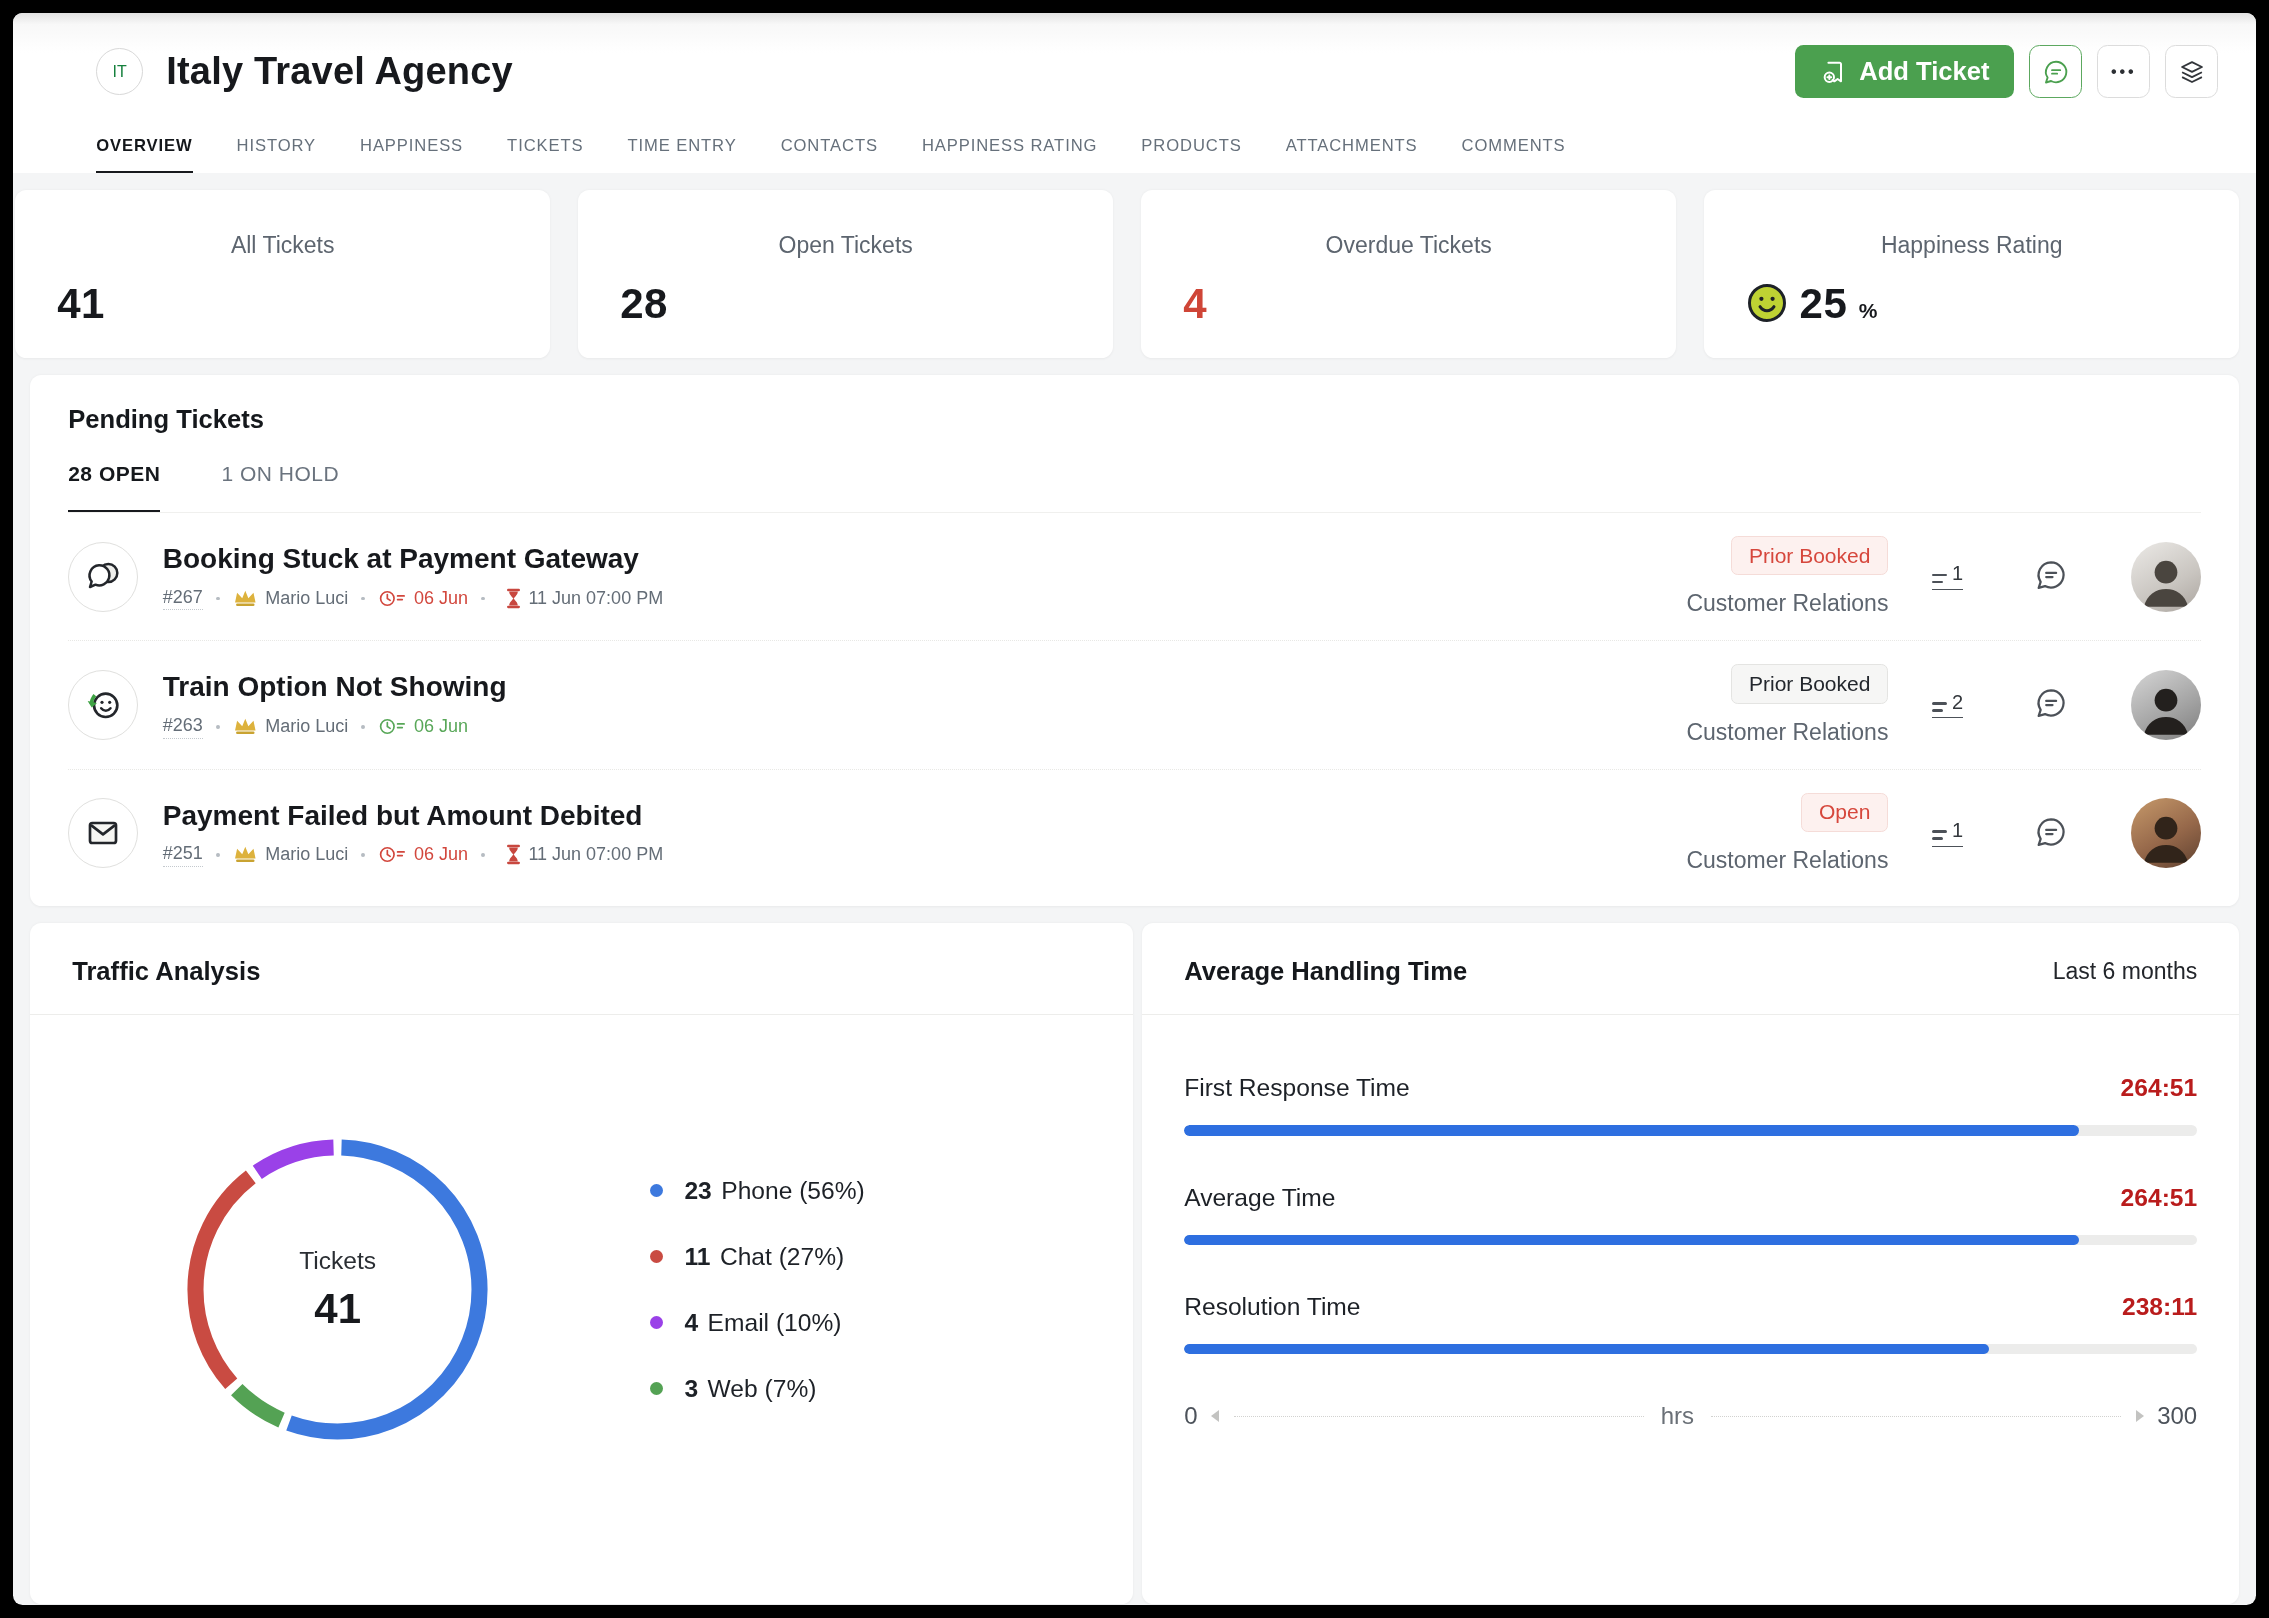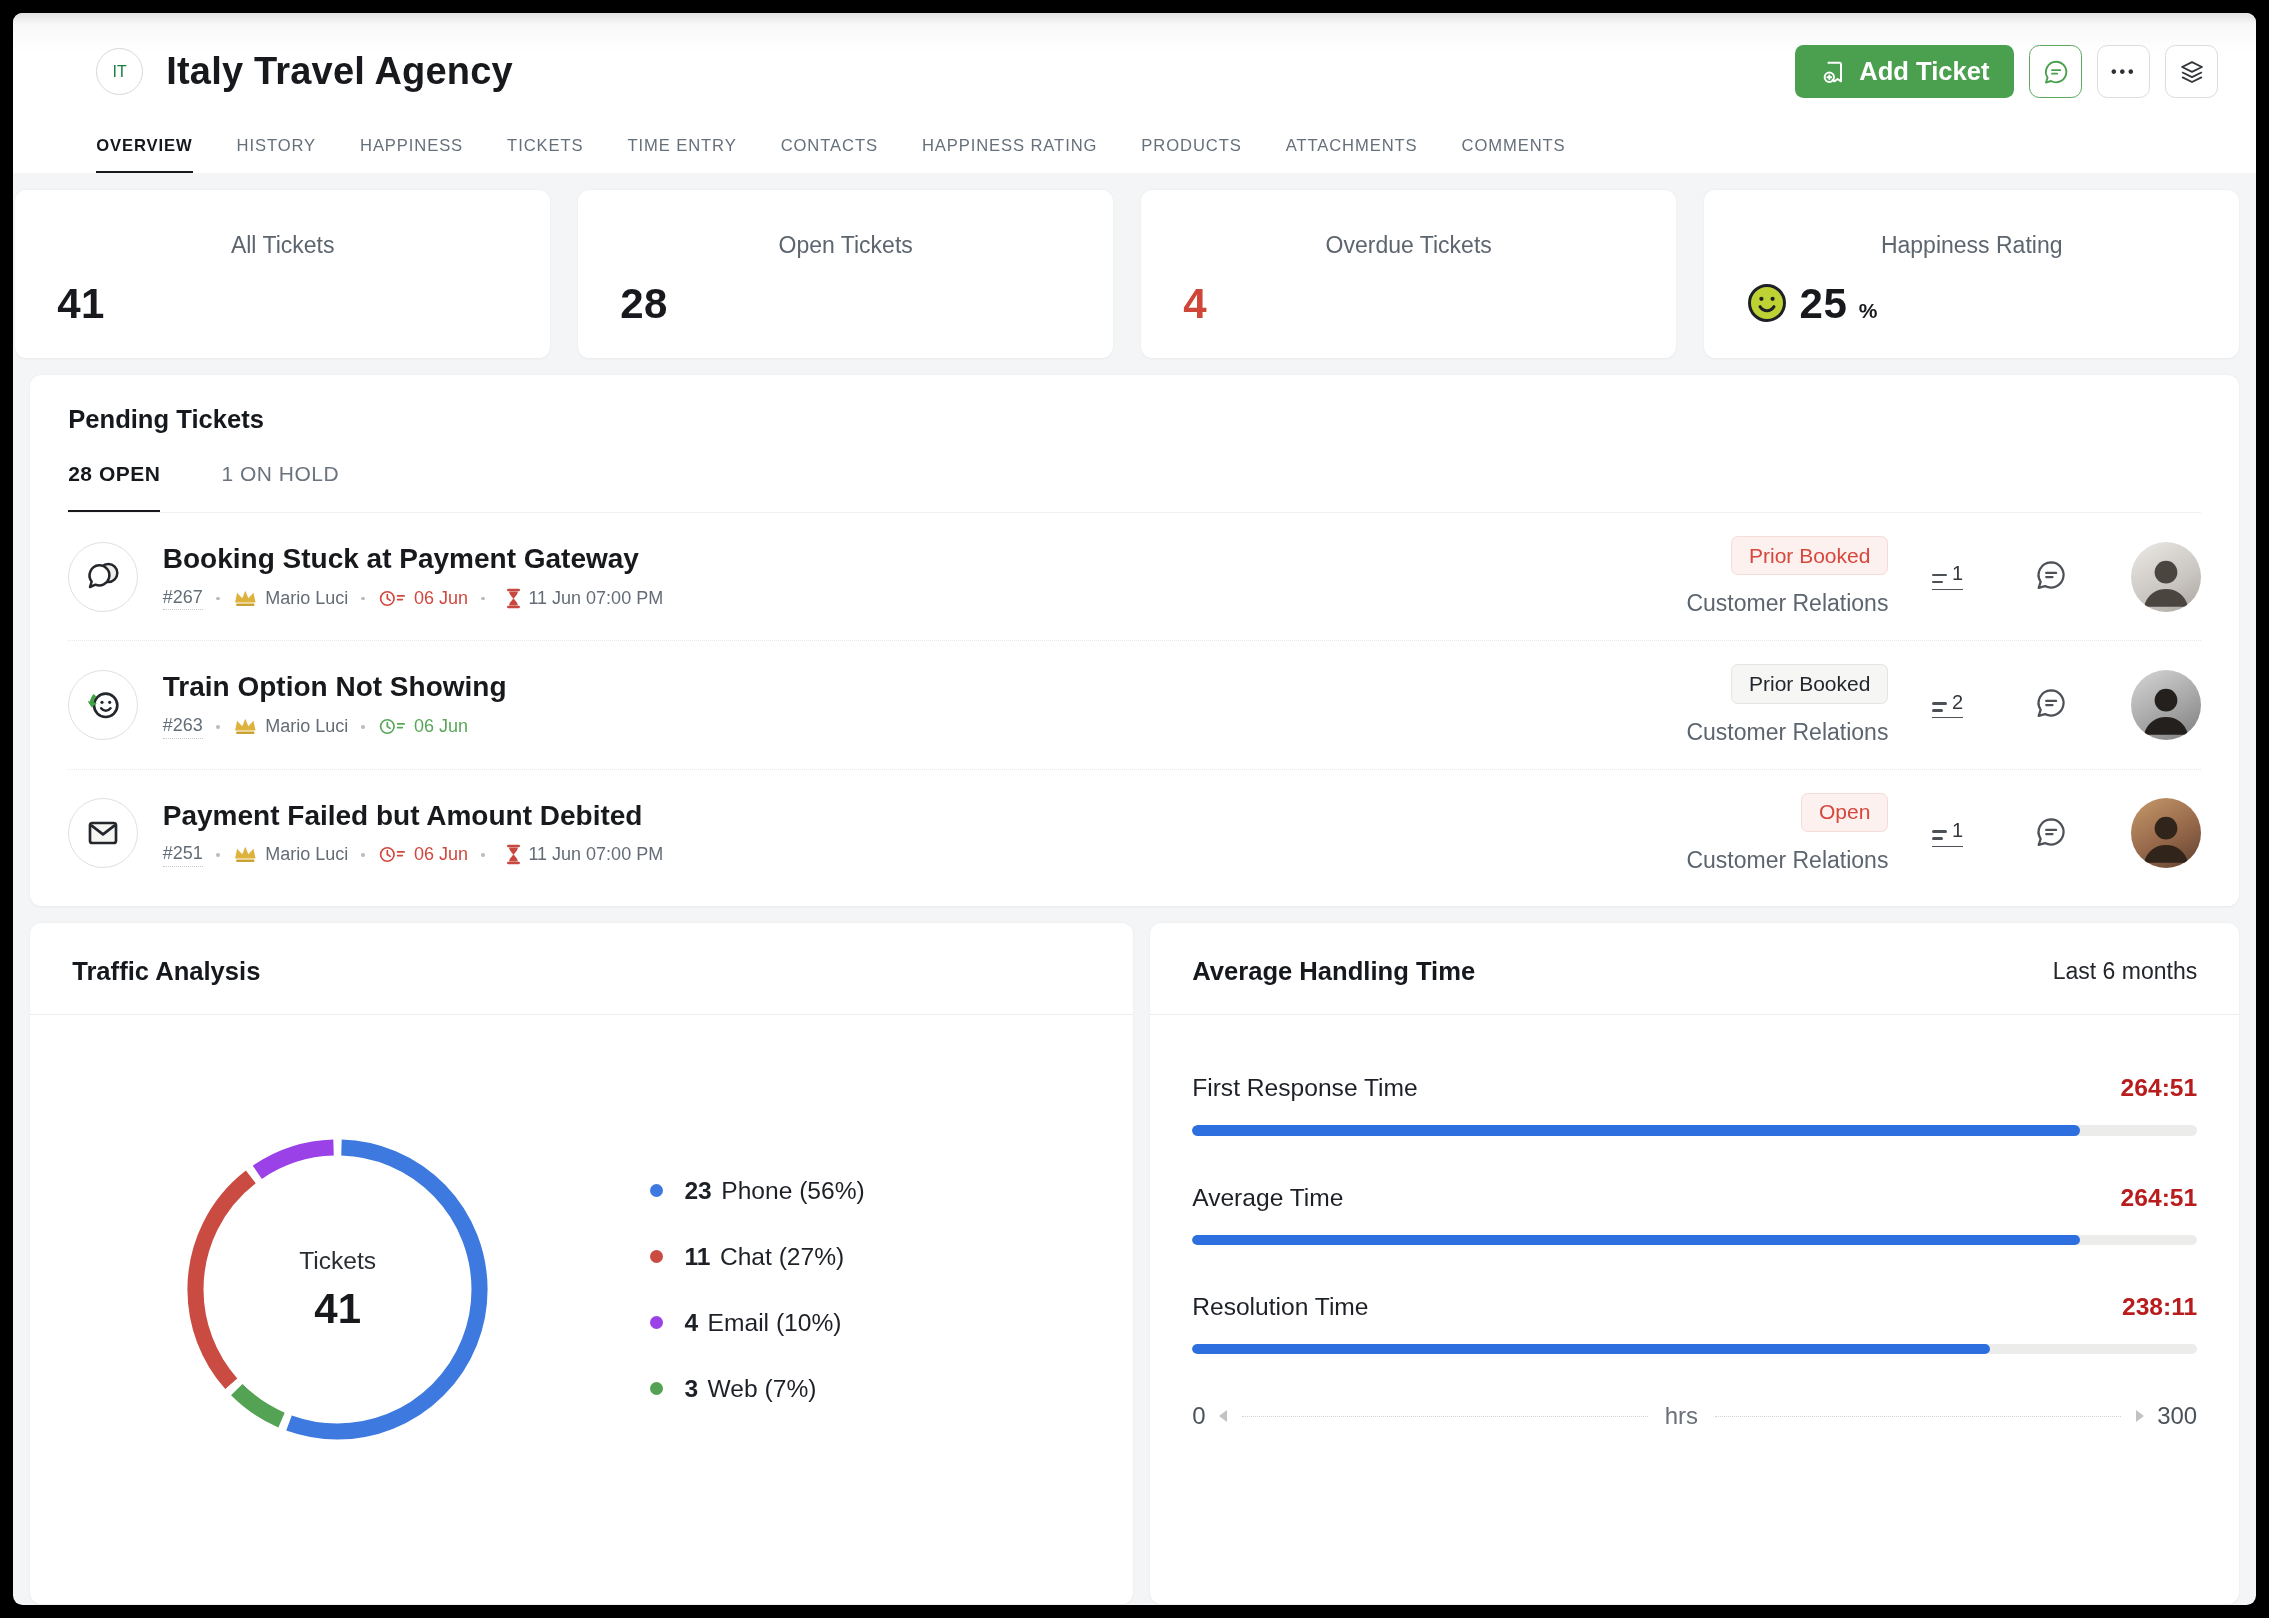--- a/index.html
+++ b/index.html
@@ -57,21 +57,21 @@
   .t-lines i:last-child { width:10.4px; }
   .t-num { font-size:20px; color:#34383d; line-height:1; }
   .row-chat { color:#4c5158; margin-right:62px; cursor:pointer; }
   .avatar-photo { width:70px; height:70px; border-radius:50%; overflow:hidden; display:flex; align-items:flex-end; justify-content:center; flex:0 0 auto; cursor:default; }
   .avatar-photo svg { width:62px; height:62px; }
   .avatar-photo.a1 { background:linear-gradient(150deg,#eceae7 0%,#c9c5c0 60%,#aaa49e 100%); color:#4a453f; }
   .avatar-photo.a2 { background:linear-gradient(150deg,#d6d6d6 0%,#a7a7a7 55%,#7e7e7e 100%); color:#23201e; }
   .avatar-photo.a3 { background:linear-gradient(150deg,#c79a6b 0%,#96684a 55%,#5f4130 100%); color:#31241a; }
 
   
-  .bottom { display:flex; gap:17px; padding:17px 17px 0 17px; align-items:stretch; }
+  .bottom { display:flex; gap:9px; padding:17px 17px 0 17px; align-items:stretch; }
   .panel { background:#fff; border-radius:11.4px; box-shadow:0 0.9px 2.8px rgba(0,0,0,.05); padding:34px 42px; height:681px; }
   .panel.traffic { width:1103px; flex:0 0 auto; }
   .panel.handling { flex:1; }
   .panel-head { display:flex; align-items:center; justify-content:space-between; }
   .panel-title { font-size:25.6px; font-weight:700; color:#15181c; }
   .range-label { font-size:23px; color:#23262b; cursor:pointer; }
   .panel-divider { border-top:0.9px solid #ededeb; margin:28px -42px 0 -42px; }
 
   .traffic-body { display:flex; align-items:center; margin-top:123px; }
   .donut-wrap { position:relative; width:303px; height:303px; margin-left:114px; flex:0 0 auto; }

